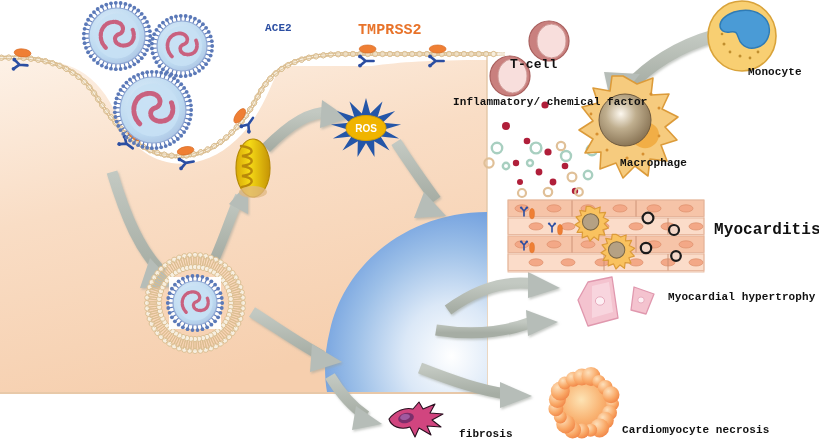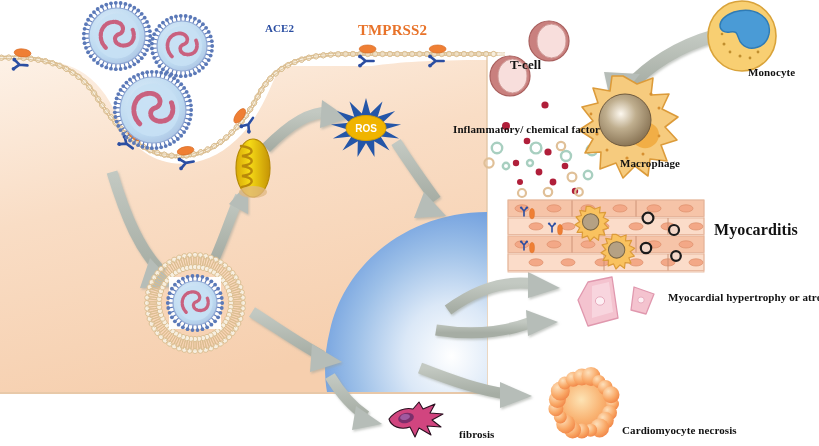--- a/index.html
+++ b/index.html
@@ -2,21 +2,21 @@
 <html><head>
 <meta charset="utf-8">
 <title>SARS-CoV-2 Cardiac Pathogenesis Diagram</title>
 <style>
   html,body{margin:0;padding:0;background:#ffffff;}
   body{
     font-family:"Liberation Serif", serif;
     width:819px;height:446px;overflow:hidden;position:relative;
   }
   #stage{position:absolute;left:0;top:0;width:819px;height:446px;overflow:hidden;background:#fff;}
-  .lbl{position:absolute;font-weight:bold;color:#111;white-space:nowrap;letter-spacing:.1px;}
+  .lbl{position:absolute;font-weight:bold;color:#111;white-space:nowrap;letter-spacing:.1px;font-family:Liberation Mono, monospace;}
   svg.layer{position:absolute;left:0;top:0;width:819px;height:446px;overflow:visible;}
   .txt-ros{fill:#ffffff;font-weight:bold;font-family:"Liberation Sans",sans-serif;}
 </style>
 </head>
 <body>
 
 <div id="stage">
 
 <svg class="layer" viewBox="0 0 819 446">
   <defs>
@@ -1556,21 +1556,21 @@
         </g>
   </g>
 </svg>
 
 <div class="lbl" style="left:265px;top:22px;font-size:11px;color:#2b4ea2;">ACE2</div>
 
 <div class="lbl" style="left:358px;top:22px;font-size:15px;color:#e8732a;">TMPRSS2</div>
 
 <div class="lbl" style="left:510px;top:57px;font-size:13px;">T-cell</div>
 
-<div class="lbl" style="left:453px;top:123px;font-size:11px;">Inflammatory/ chemical factor</div>
+<div class="lbl" style="left:453px;top:96px;font-size:11px;">Inflammatory/ chemical factor</div>
 
 <div class="lbl" style="left:600px;top:157px;font-size:11px;margin-left:20px;">Macrophage</div>
 
 <div class="lbl" style="left:748px;top:66px;font-size:11px;">Monocyte</div>
 
 <div class="lbl" style="left:714px;top:221px;font-size:16px;">Myocarditis</div>
 
 <div class="lbl" style="left:668px;top:291px;font-size:11px;">Myocardial hypertrophy or atrophy</div>
 
 <div class="lbl" style="left:459px;top:428px;font-size:11px;">fibrosis</div>

